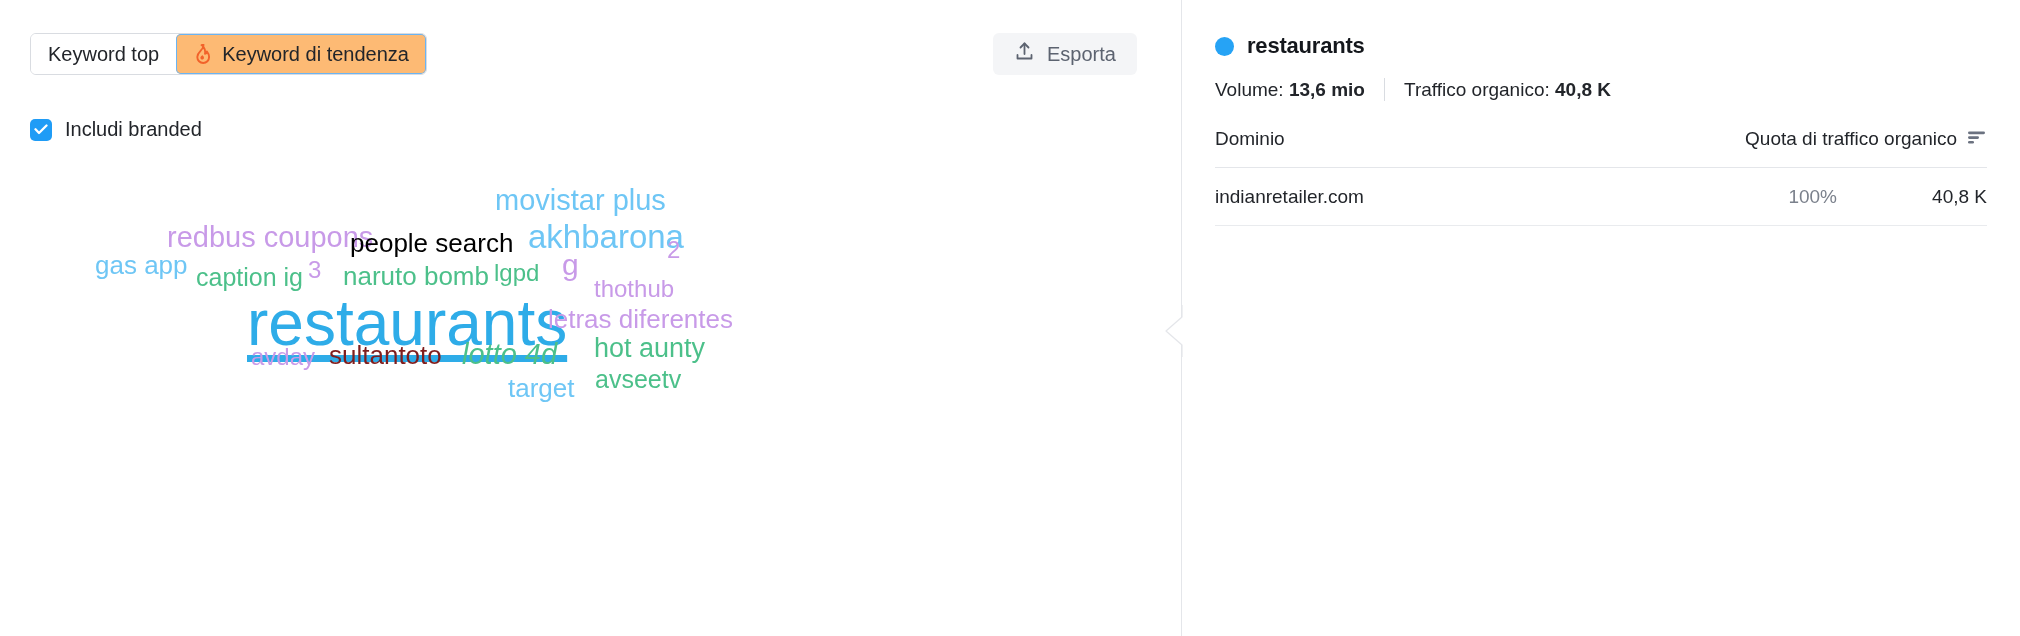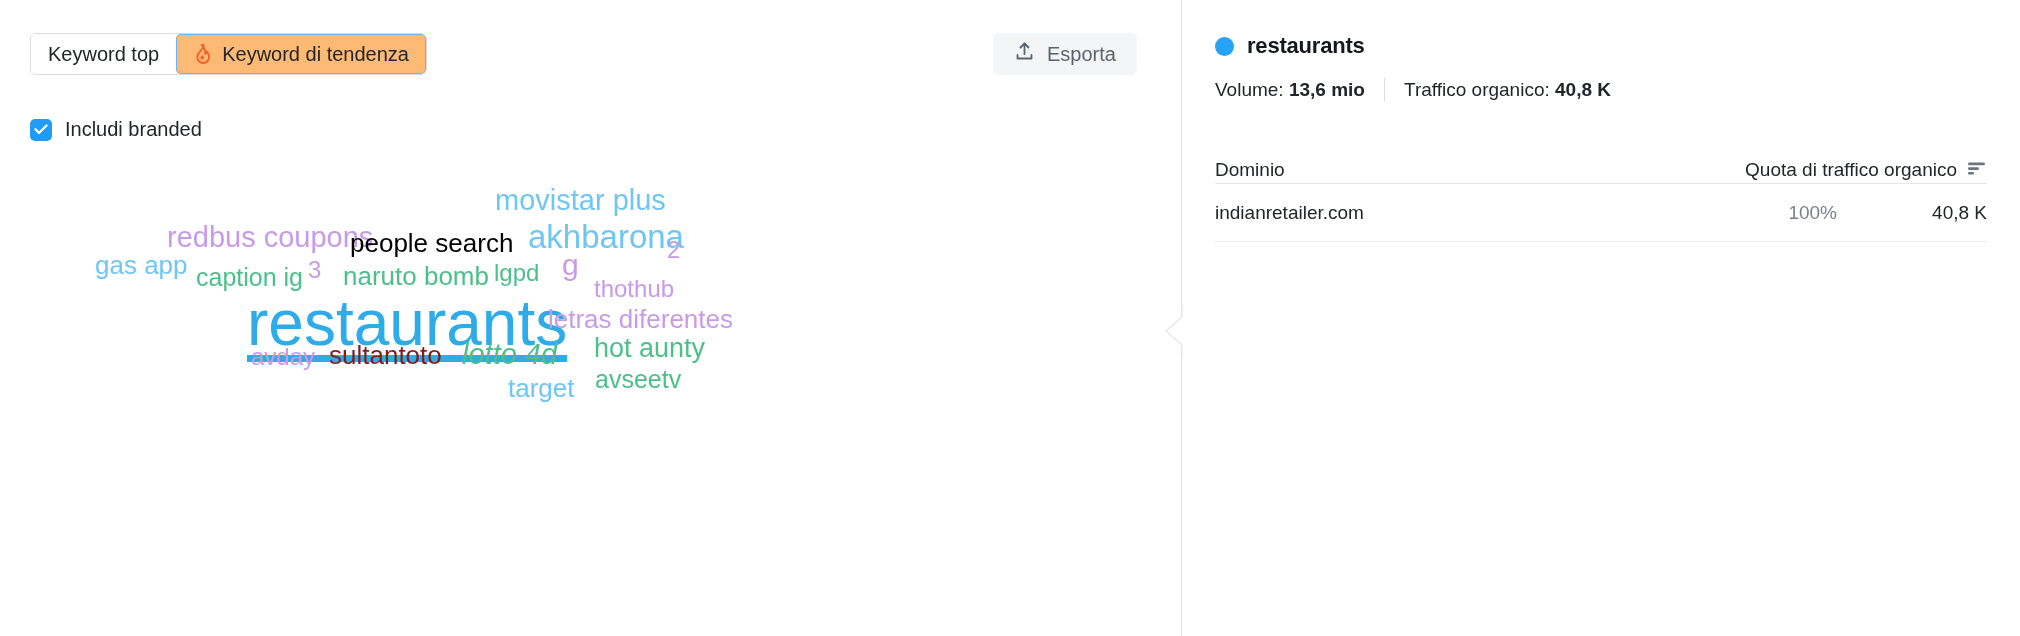--- a/index.html
+++ b/index.html
@@ -181,23 +181,22 @@
 
   
   #table {
     position: absolute;
     left: 33px; top: 128px;
     width: 772px;
   }
   .t-head {
     display: flex;
     align-items: center;
-    padding-bottom: 2px;
+    padding-bottom: 17px;
     border-bottom: 1px solid #e4e6ea;
-    margin-top: 31px;
   }
   .th-domain {
     flex: 1;
     font-size: 19px;
     color: #22252a;
   }
   .th-share {
     display: flex;
     gap: 9px;
     font-size: 19px;

